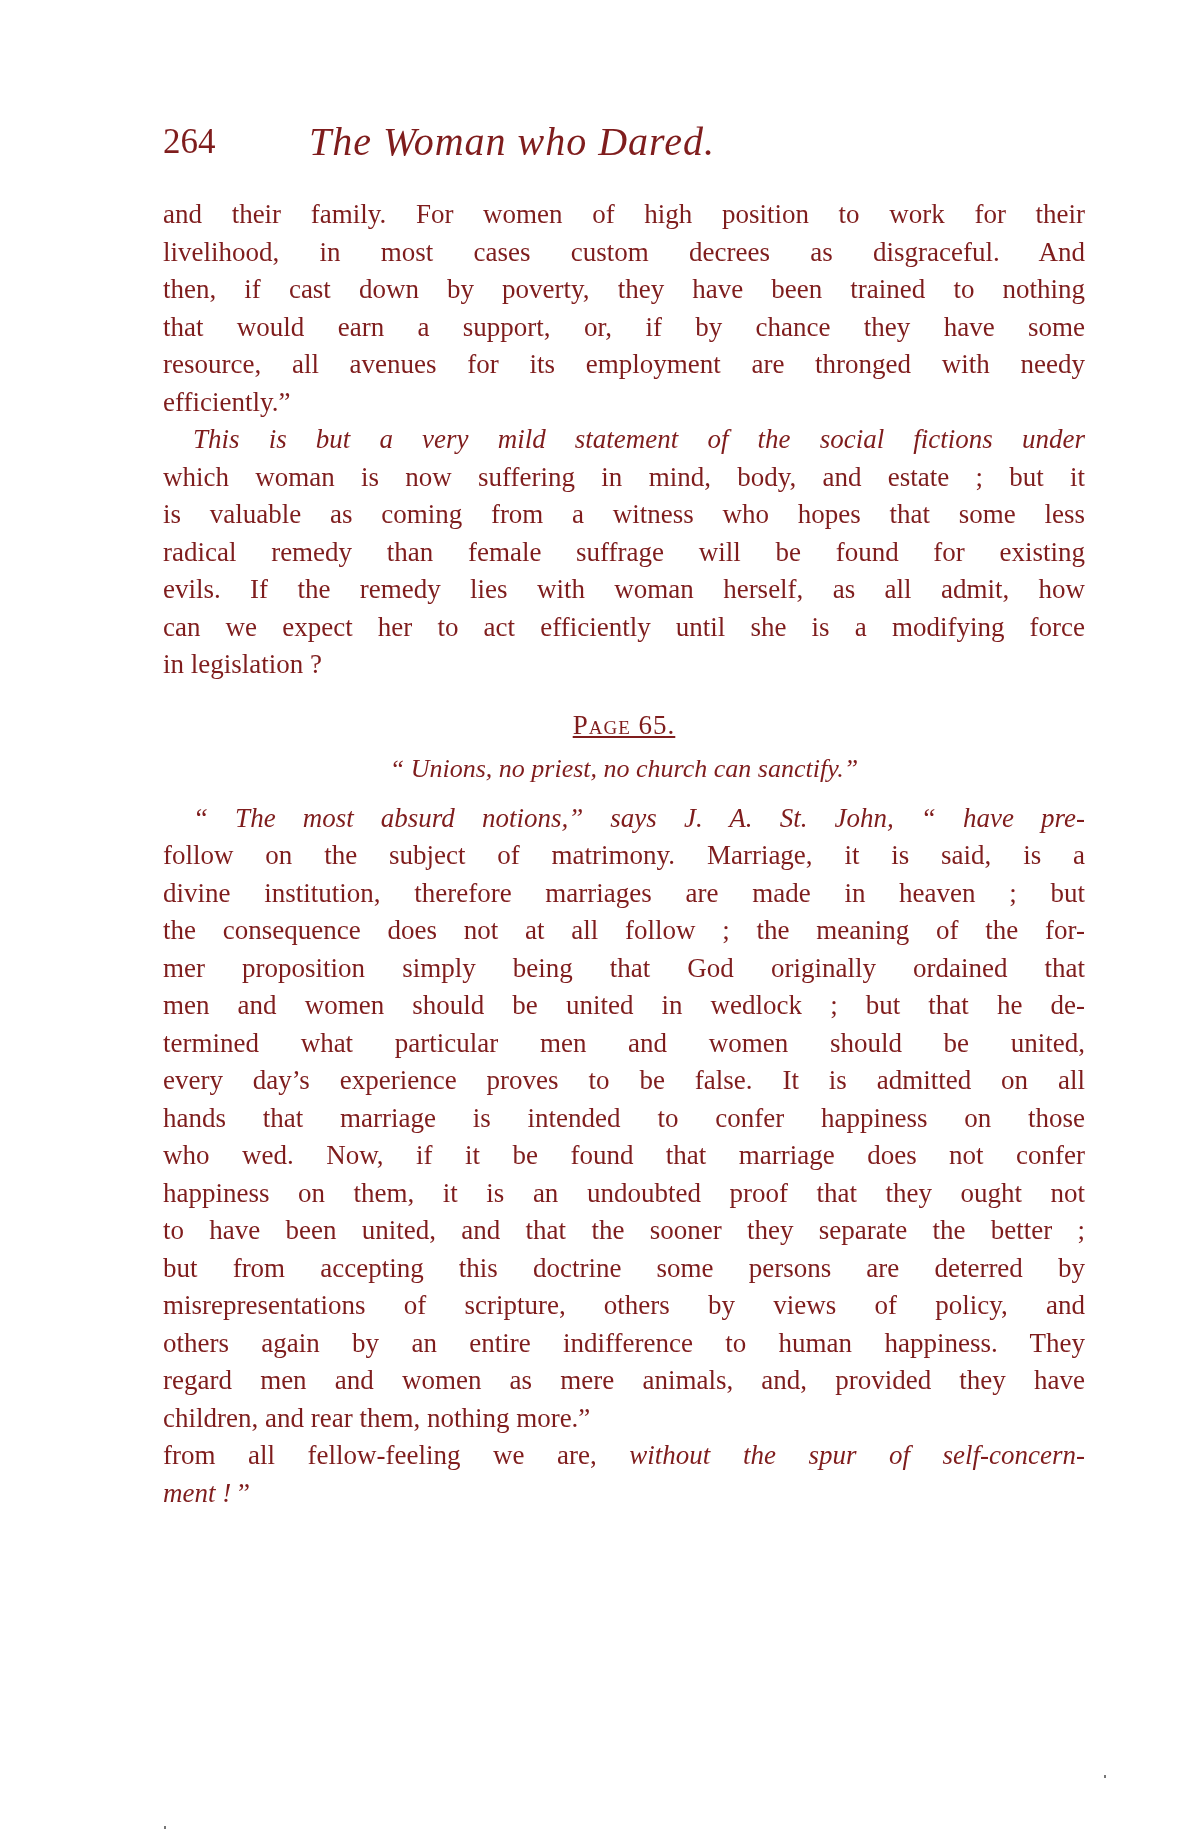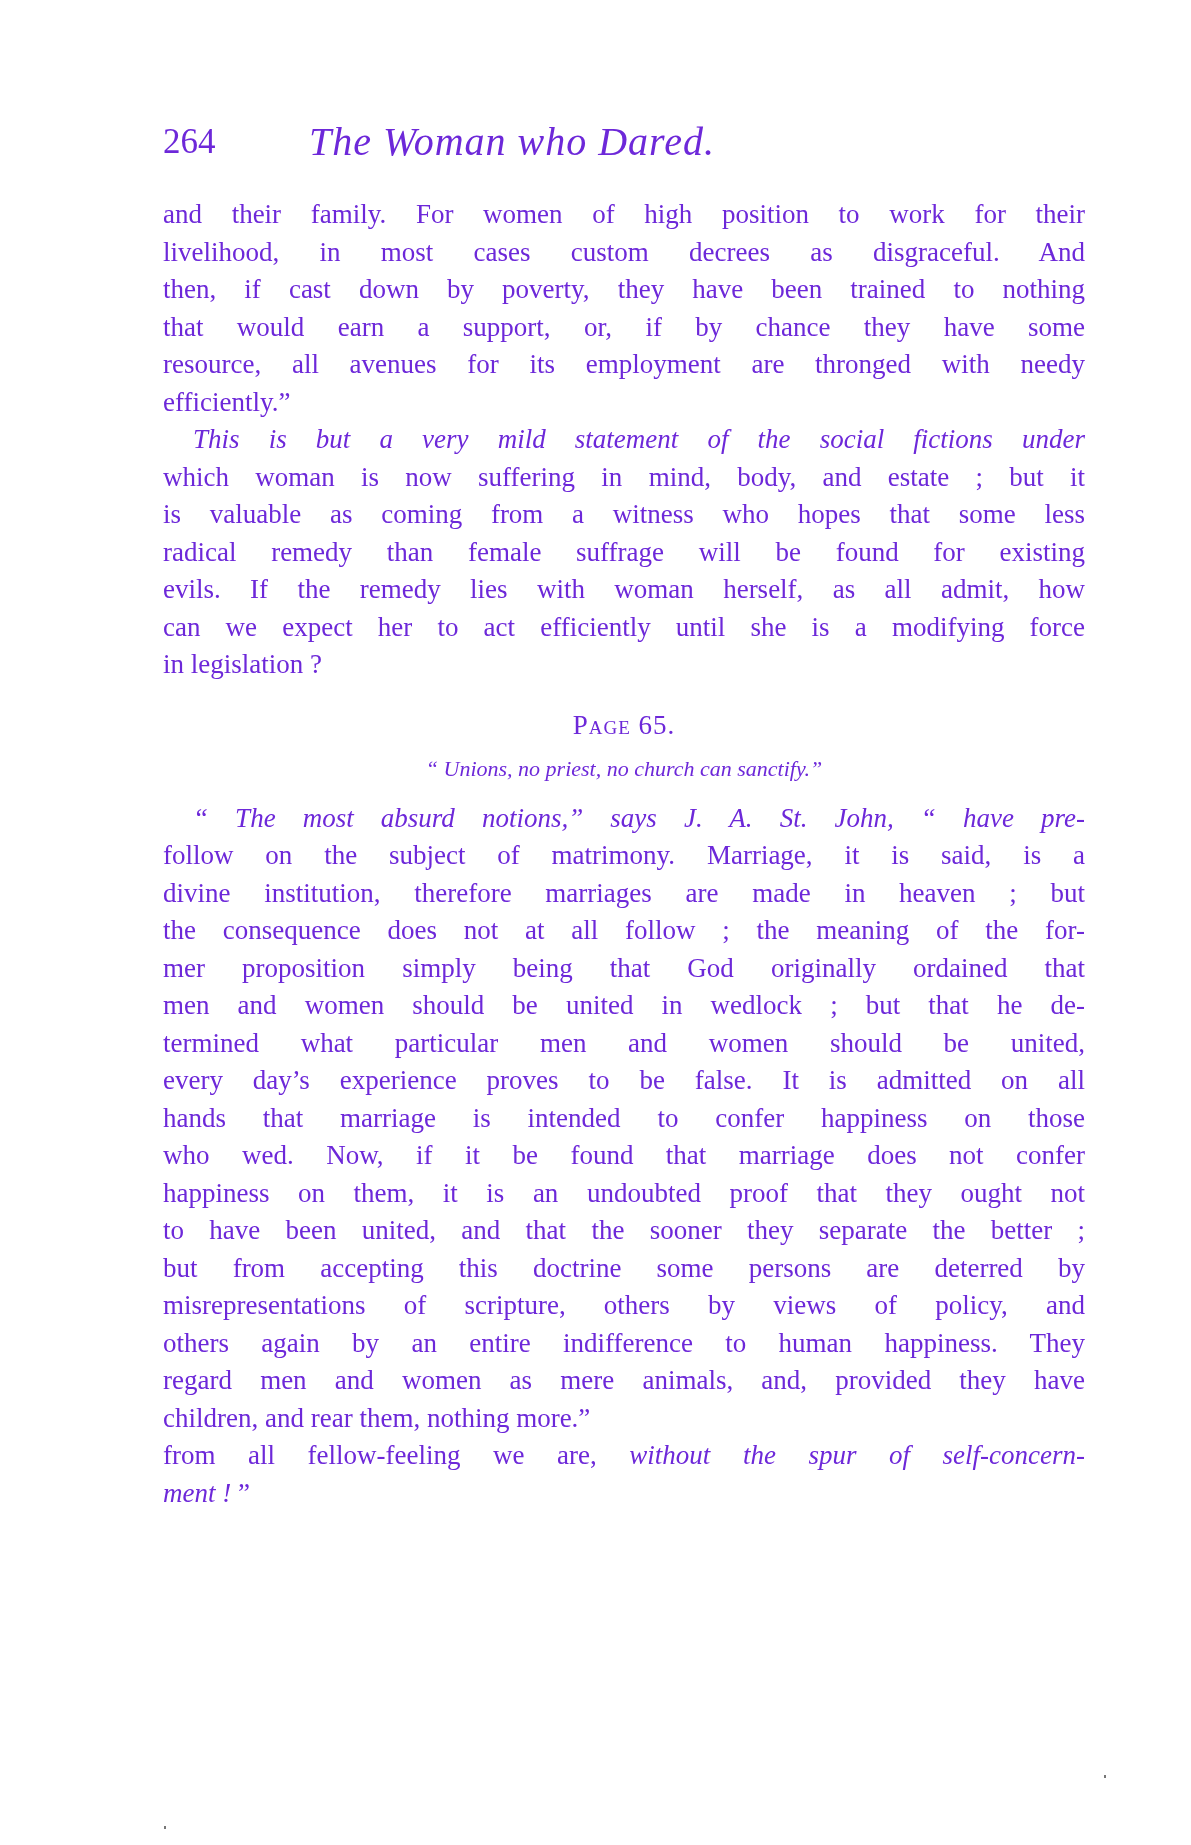--- a/index.html
+++ b/index.html
@@ -1,36 +1,36 @@
 <!DOCTYPE html>
 <html><head>
 <meta charset="utf-8">
 <style>
   html, body { margin: 0; padding: 0; background: #ffffff; }
   body { width: 1191px; height: 1845px; position: relative; overflow: hidden; }
   .page {
     position: absolute; left: 0; top: 0; width: 1191px; height: 1845px;
-    background: #ffffff; color: #6d28d9;
+    background: #ffffff; color: #7f1d1d;
     font-family: "Liberation Serif", "DejaVu Serif", serif;
   }
   .header { position: absolute; left: 163px; top: 112px; width: 860px; height: 60px; }
   .page-number { position: absolute; left: 0; top: 0; font-size: 35px; line-height: 60px; }
   .running-title { position: absolute; left: 146px; top: 0; font-size: 40px; font-style: italic; line-height: 60px; letter-spacing: 1px; }
   .body { position: absolute; left: 163px; top: 196px; width: 922px; }
   .line {
     display: block; height: 37.5px; line-height: 37.5px; font-size: 27px;
     text-align: justify; text-align-last: justify; white-space: nowrap; overflow: visible;
     word-spacing: 0px;
   }
   .line.last { text-align-last: left; }
   .line.indent { padding-left: 30px; font-style: italic; }
   .line span.wrap { display: inline-block; width: 100%; text-align: justify; text-align-last: justify; white-space: normal; }
   .line.last span.wrap { text-align-last: left; }
-  .section-heading { text-align: center; font-size: 27px; height: 46px; line-height: 46px; margin-top: 18px; font-variant: small-caps; letter-spacing: 1px; }
-  .epigraph { text-align: center; font-size: 22px; font-style: italic; height: 42px; line-height: 42px; margin-bottom: 10px; }
+  .section-heading { text-align: center; font-size: 27px; height: 46px; line-height: 46px; margin-top: 18px; font-variant: small-caps; letter-spacing: 1px; text-decoration: underline; }
+  .epigraph { text-align: center; font-size: 26px; font-style: italic; height: 42px; line-height: 42px; margin-bottom: 10px; }
   .it { font-style: italic; }
   .stray-mark { position: absolute; width: 2px; height: 3px; background: #777; }
 </style>
 </head>
 <body>
 
 <div class="page">
 
   <div class="header">
     <span class="page-number">264</span>

